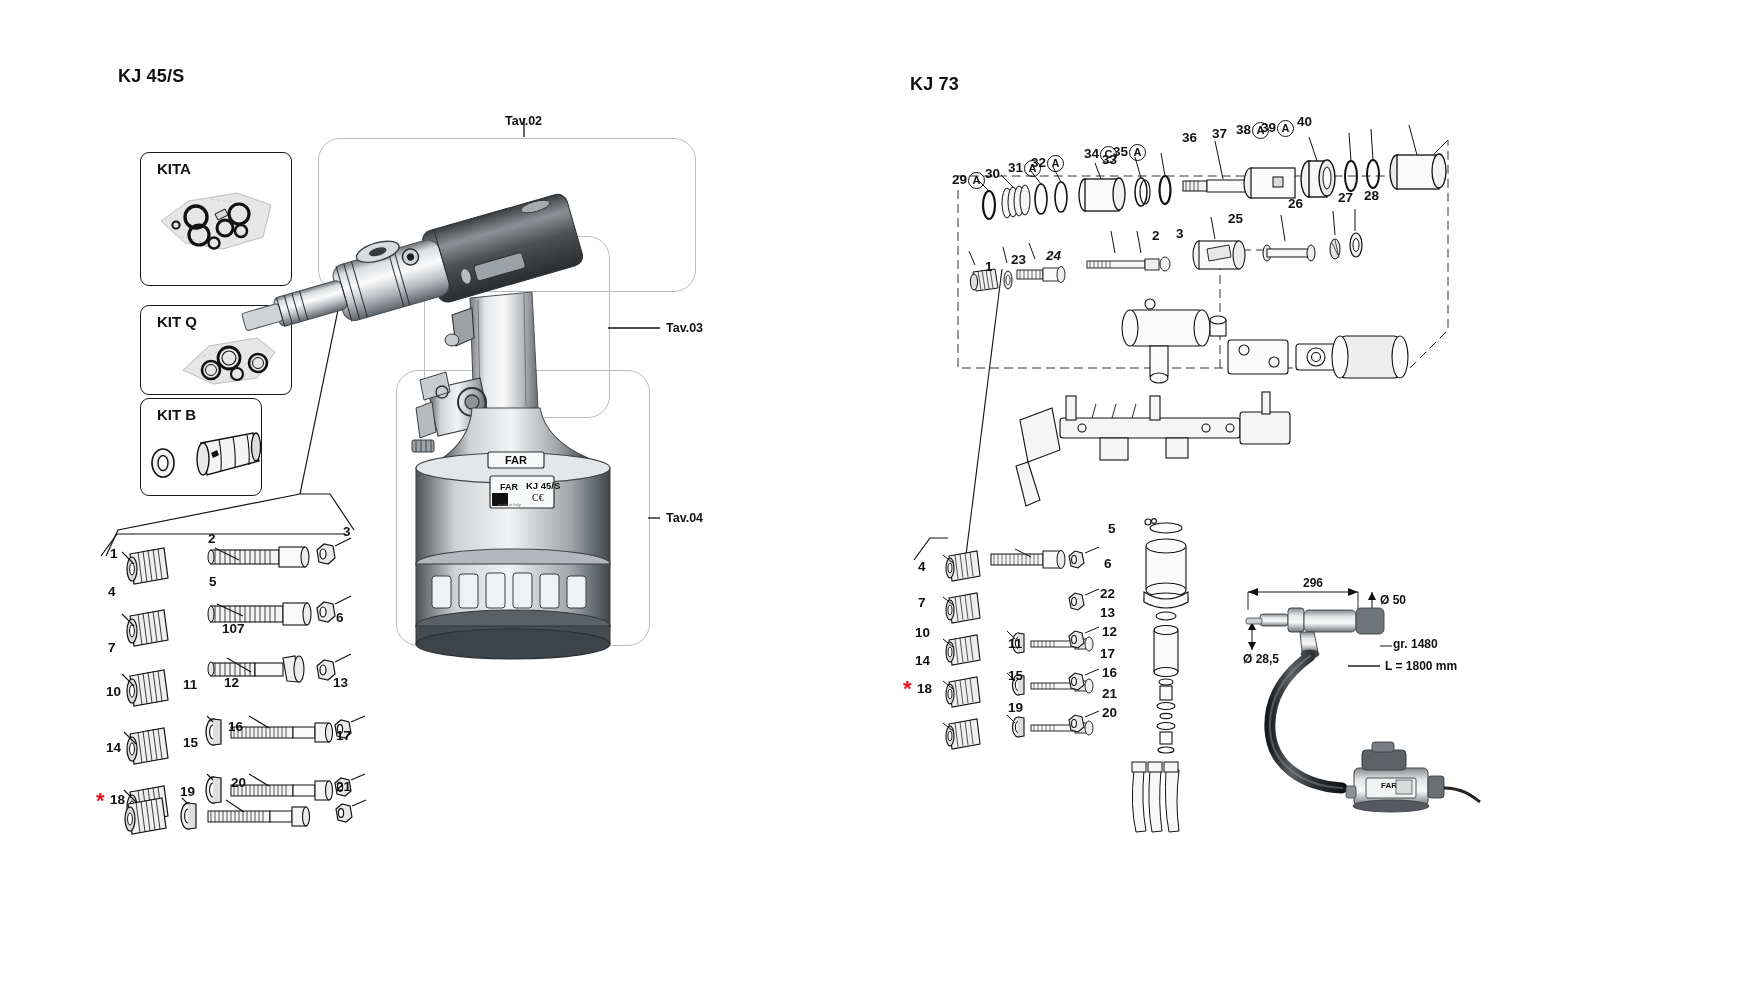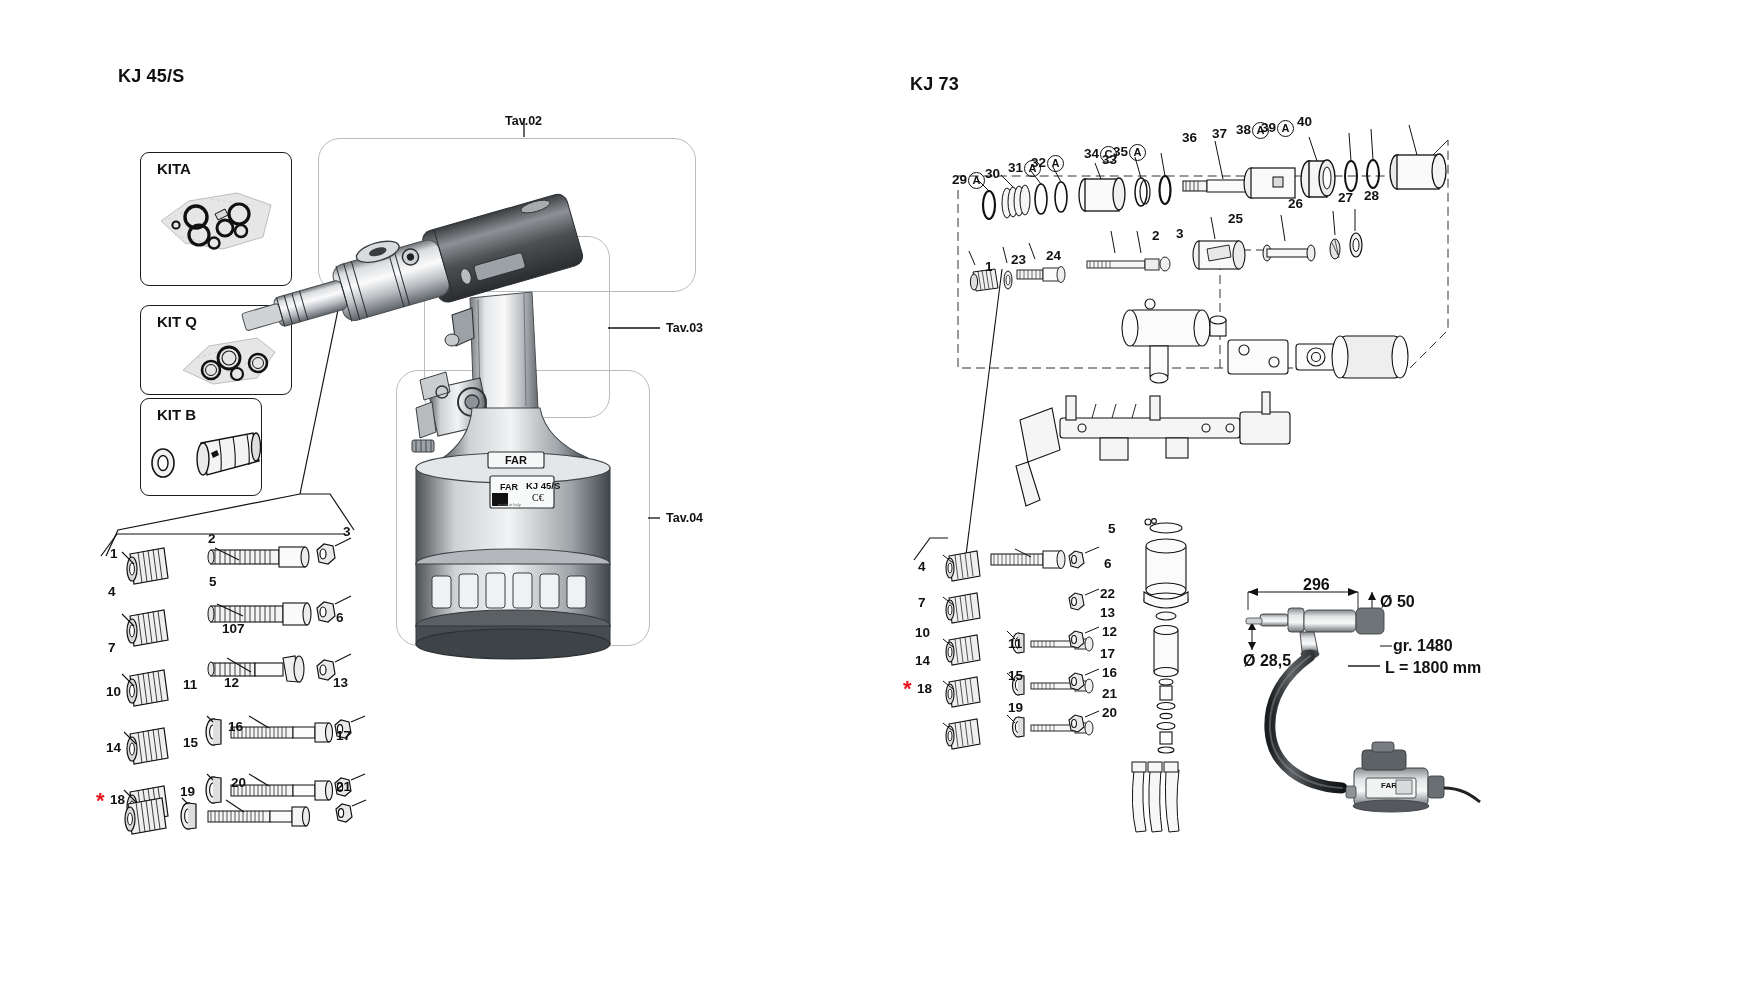--- a/index.html
+++ b/index.html
@@ -5,21 +5,21 @@
   html,body{margin:0;padding:0;background:#fff;}
   body{width:1756px;height:1006px;position:relative;overflow:hidden;
        font-family:"Liberation Sans","DejaVu Sans",sans-serif;color:#111;}
   .abs{position:absolute;}
   .ttl{font-size:18px;font-weight:bold;letter-spacing:.2px;}
   .kit-box{position:absolute;border:1.6px solid #1a1a1a;border-radius:9px;background:#fff;}
   .kit-label{position:absolute;top:7px;left:12px;font-size:15px;font-weight:bold;background:#fff;padding:0 4px;}
   .num{position:absolute;font-size:13.5px;font-weight:bold;font-family:"Liberation Sans",sans-serif;}
   .tav{position:absolute;font-size:12.5px;font-weight:bold;}
   .star{position:absolute;color:#e8141e;font-size:22px;font-weight:bold;line-height:1;}
-  .dim{position:absolute;font-size:16px;font-weight:bold;}
+  .dim{position:absolute;font-size:12px;font-weight:bold;}
   svg{position:absolute;top:0;left:0;overflow:visible;}
   .panel-round{position:absolute;border:1.5px solid #b9bcbe;border-radius:22px;}
   .circ-a{display:inline-block;border:1.3px solid #111;border-radius:50%;
           width:15px;height:15px;line-height:14px;text-align:center;font-size:11px;
           font-weight:bold;vertical-align:middle;margin-left:1px;}
   .lbl-wrap{position:absolute;white-space:nowrap;font-size:13.5px;font-weight:bold;}
 </style>
 </head>
 <body>
 
@@ -988,21 +988,21 @@
 </div>
 <div class="lbl-wrap" style="left:1176px;top:226px;">
   <span>3</span>
 </div>
 <div class="lbl-wrap" style="left:985px;top:259px;">
   <span>1</span>
 </div>
 <div class="lbl-wrap" style="left:1011px;top:252px;">
   <span>23</span>
 </div>
-<div class="lbl-wrap" style="left:1046px;top:248px;">
+<div class="lbl-wrap" style="left:1046px;top:248px;font-style:italic;">
   <span>24</span>
 </div>
 
 <div class="num" style="left:918px;top:559px;">4</div>
 <div class="num" style="left:1108px;top:521px;">5</div>
 <div class="num" style="left:1104px;top:556px;">6</div>
 <div class="num" style="left:918px;top:595px;">7</div>
 <div class="num" style="left:1100px;top:586px;">22</div>
 <div class="num" style="left:915px;top:625px;">10</div>
 <div class="num" style="left:1008px;top:636px;">11</div>

